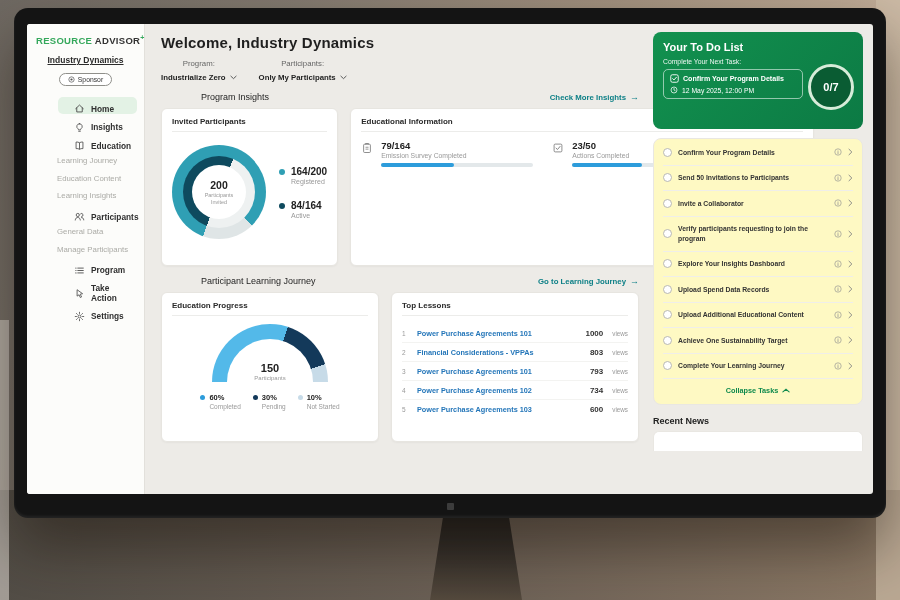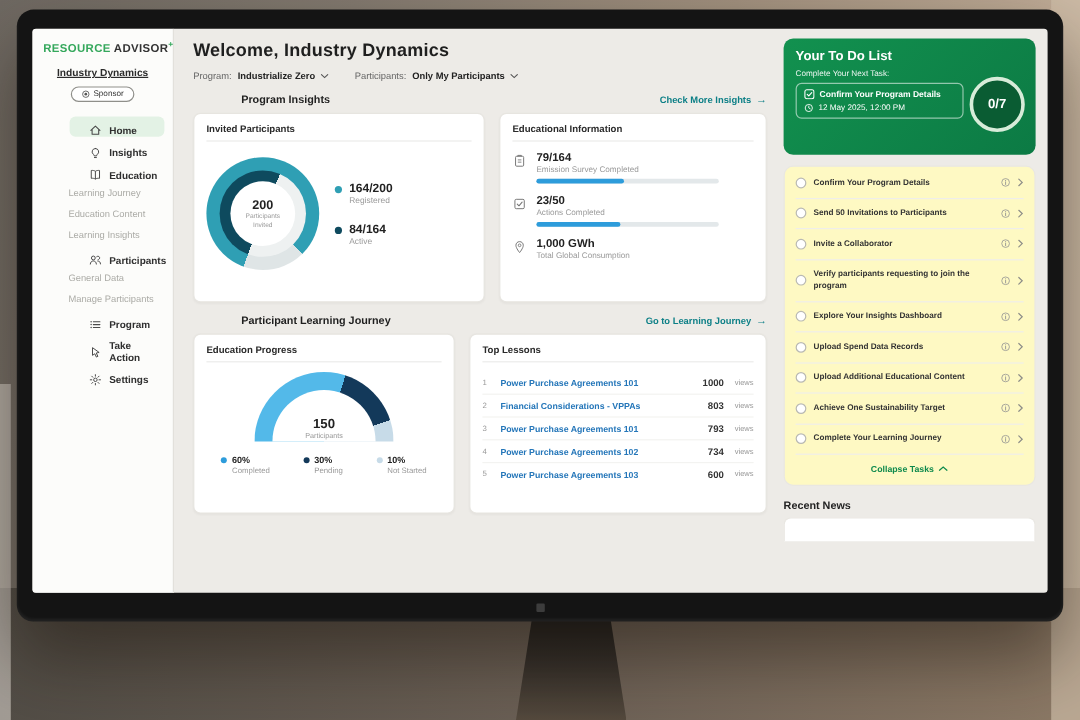--- a/index.html
+++ b/index.html
@@ -39,24 +39,24 @@
   .nav-item { display:flex; align-items:center; gap:6px; padding:4px 6px; border-radius:5px; cursor:pointer; margin:1.5px 0; }
   .nav-item.main { font-size:8.3px; font-weight:bold; color:#2f2f2f;margin-left:24px; }
   .nav-item.main .nicon { width:11px; height:11px; color:#4a4a4a; display:flex; flex:none; }
   .nav-item.active { background:#e3f2e5; }
   .nav-item.sub { padding:3.5px 6px 3.5px 23px; font-size:7.8px; color:#ababa6; font-weight:normal; }
 
   
   .main { flex:1; min-width:0; padding:6px 10px 0 16px; }
   .welcome { font-size:15px; font-weight:bold; color:#1f1f1f; margin-top:4px; letter-spacing:.2px; }
   .filters { display:flex; gap:22px; margin-top:8px; align-items:center; }
-  .filter { display:flex; gap:5px; align-items:center; font-size:7.8px; color:#666; }
+  .filter { display:flex; gap:5px; align-items:center; font-size:7.8px; color:#666;flex-direction:column; }
   .fvalue { display:flex; gap:4px; align-items:center; font-weight:bold; color:#222; cursor:pointer; }
   .section-head { display:flex; justify-content:space-between; align-items:center; margin-top:10px; margin-bottom:6px; }
-  .sec-title { font-size:9px; font-weight:bold; color:#1f1f1f;padding-left:40px; }
+  .sec-title { font-size:9px; font-weight:normal; color:#1f1f1f;padding-left:40px; }
   .sec-link { font-size:7.8px; font-weight:bold; color:#0c7f86; display:flex; gap:4px; align-items:center; cursor:pointer;padding-left:48px; }
   .arrow { font-size:9px; line-height:1; }
   .cards-row { display:flex; gap:12px; }
   .card { background:#fff; border:1px solid #e7e5e0; border-radius:6px; padding:8px 10px; box-shadow:0 1px 2px rgba(0,0,0,.04); }
   .card-title { font-size:8px; font-weight:bold; color:#2a2a2a; padding-bottom:5px; border-bottom:1px solid #ececea; margin-bottom:8px; }
 
   .card-invited { width:243px; height:158px; }
   .invited-body { display:flex; align-items:center; gap:13px; padding-top:5px; }
   .donut { width:94px; height:94px; border-radius:50%; position:relative; flex:none;
     background:conic-gradient(from 200deg,#2f9fb4 0 82%,#dfe5e6 82% 100%); }
@@ -67,37 +67,37 @@
   .hole-value { font-size:10.5px; font-weight:bold; color:#222; }
   .hole-label { font-size:5.5px; color:#999; margin-top:1px; max-width:42px; line-height:1.25; }
   .donut-legend { display:flex; flex-direction:column; gap:15px; }
   .leg { display:flex; gap:6px; align-items:flex-start; }
   .dot { width:6px; height:6px; border-radius:50%; margin-top:3px; flex:none; }
   .dot.teal { background:#2f9fb4; } .dot.darkteal { background:#0e4a5e; }
   .leg-value { font-size:10px; font-weight:bold; color:#222; }
   .leg-label { font-size:7px; color:#999; margin-top:1px; }
 
   .card-info { flex:1; height:158px; }
-  .info-rows { display:flex; flex-direction:column; gap:9px; }
+  .info-rows { display:flex; gap:19px; }
   .info-row { display:flex; gap:8px; align-items:flex-start; }
   .iicon { width:12px; height:12px; color:#777; margin-top:2px; flex:none; display:flex; }
   .info-value { font-size:9.5px; font-weight:bold; color:#222; }
   .info-label { font-size:6.8px; color:#999; margin-top:1px; }
   .pbar { width:152px; height:4px; background:#e3e8ea; border-radius:2px; margin-top:4px; }
   .pfill { height:100%; background:#2d9cdb; border-radius:2px; }
 
   .card-edu { width:218px; height:150px; }
   .gauge { position:relative; width:116px; height:58px; margin:7px auto 0; overflow:hidden; }
   .gauge .arc { position:absolute; top:0; left:0; width:116px; height:116px; border-radius:50%;
     background:conic-gradient(from 270deg,#53b9e9 0deg 108deg,#13395a 108deg 162deg,#c7dbe8 162deg 180deg,rgba(0,0,0,0) 180deg 360deg); }
   .gauge .arc::after { content:''; position:absolute; inset:15px; background:#fff; border-radius:50%; }
   .gauge-center { position:absolute; bottom:0; left:0; right:0; text-align:center; }
   .gauge-center .hole-value { font-size:11px; }
   .gauge-center .hole-label { max-width:none; font-size:6px; }
-  .gauge-legend { display:flex; justify-content:center; gap:28px; margin-top:11px; }
+  .gauge-legend { display:flex; justify-content:center; gap:12px; margin-top:11px; }
   .gleg { display:flex; gap:4px; align-items:flex-start; }
   .gdot { width:5px; height:5px; border-radius:50%; margin-top:2px; flex:none; }
   .gdot.c1 { background:#2d9cdb; } .gdot.c2 { background:#13395a; } .gdot.c3 { background:#c7dbe8; }
   .gleg-value { font-size:7.5px; font-weight:bold; color:#222; }
   .gleg-label { font-size:6.5px; color:#999; margin-top:1px; }
 
   .card-lessons { flex:1; height:150px; }
   .lesson-row { display:flex; align-items:center; gap:7px; padding:4.5px 0; border-bottom:1px solid #f3f3f1; }
   .lesson-row:last-child { border-bottom:none; }
   .lrank { font-size:6.5px; color:#999; width:8px; flex:none; }

